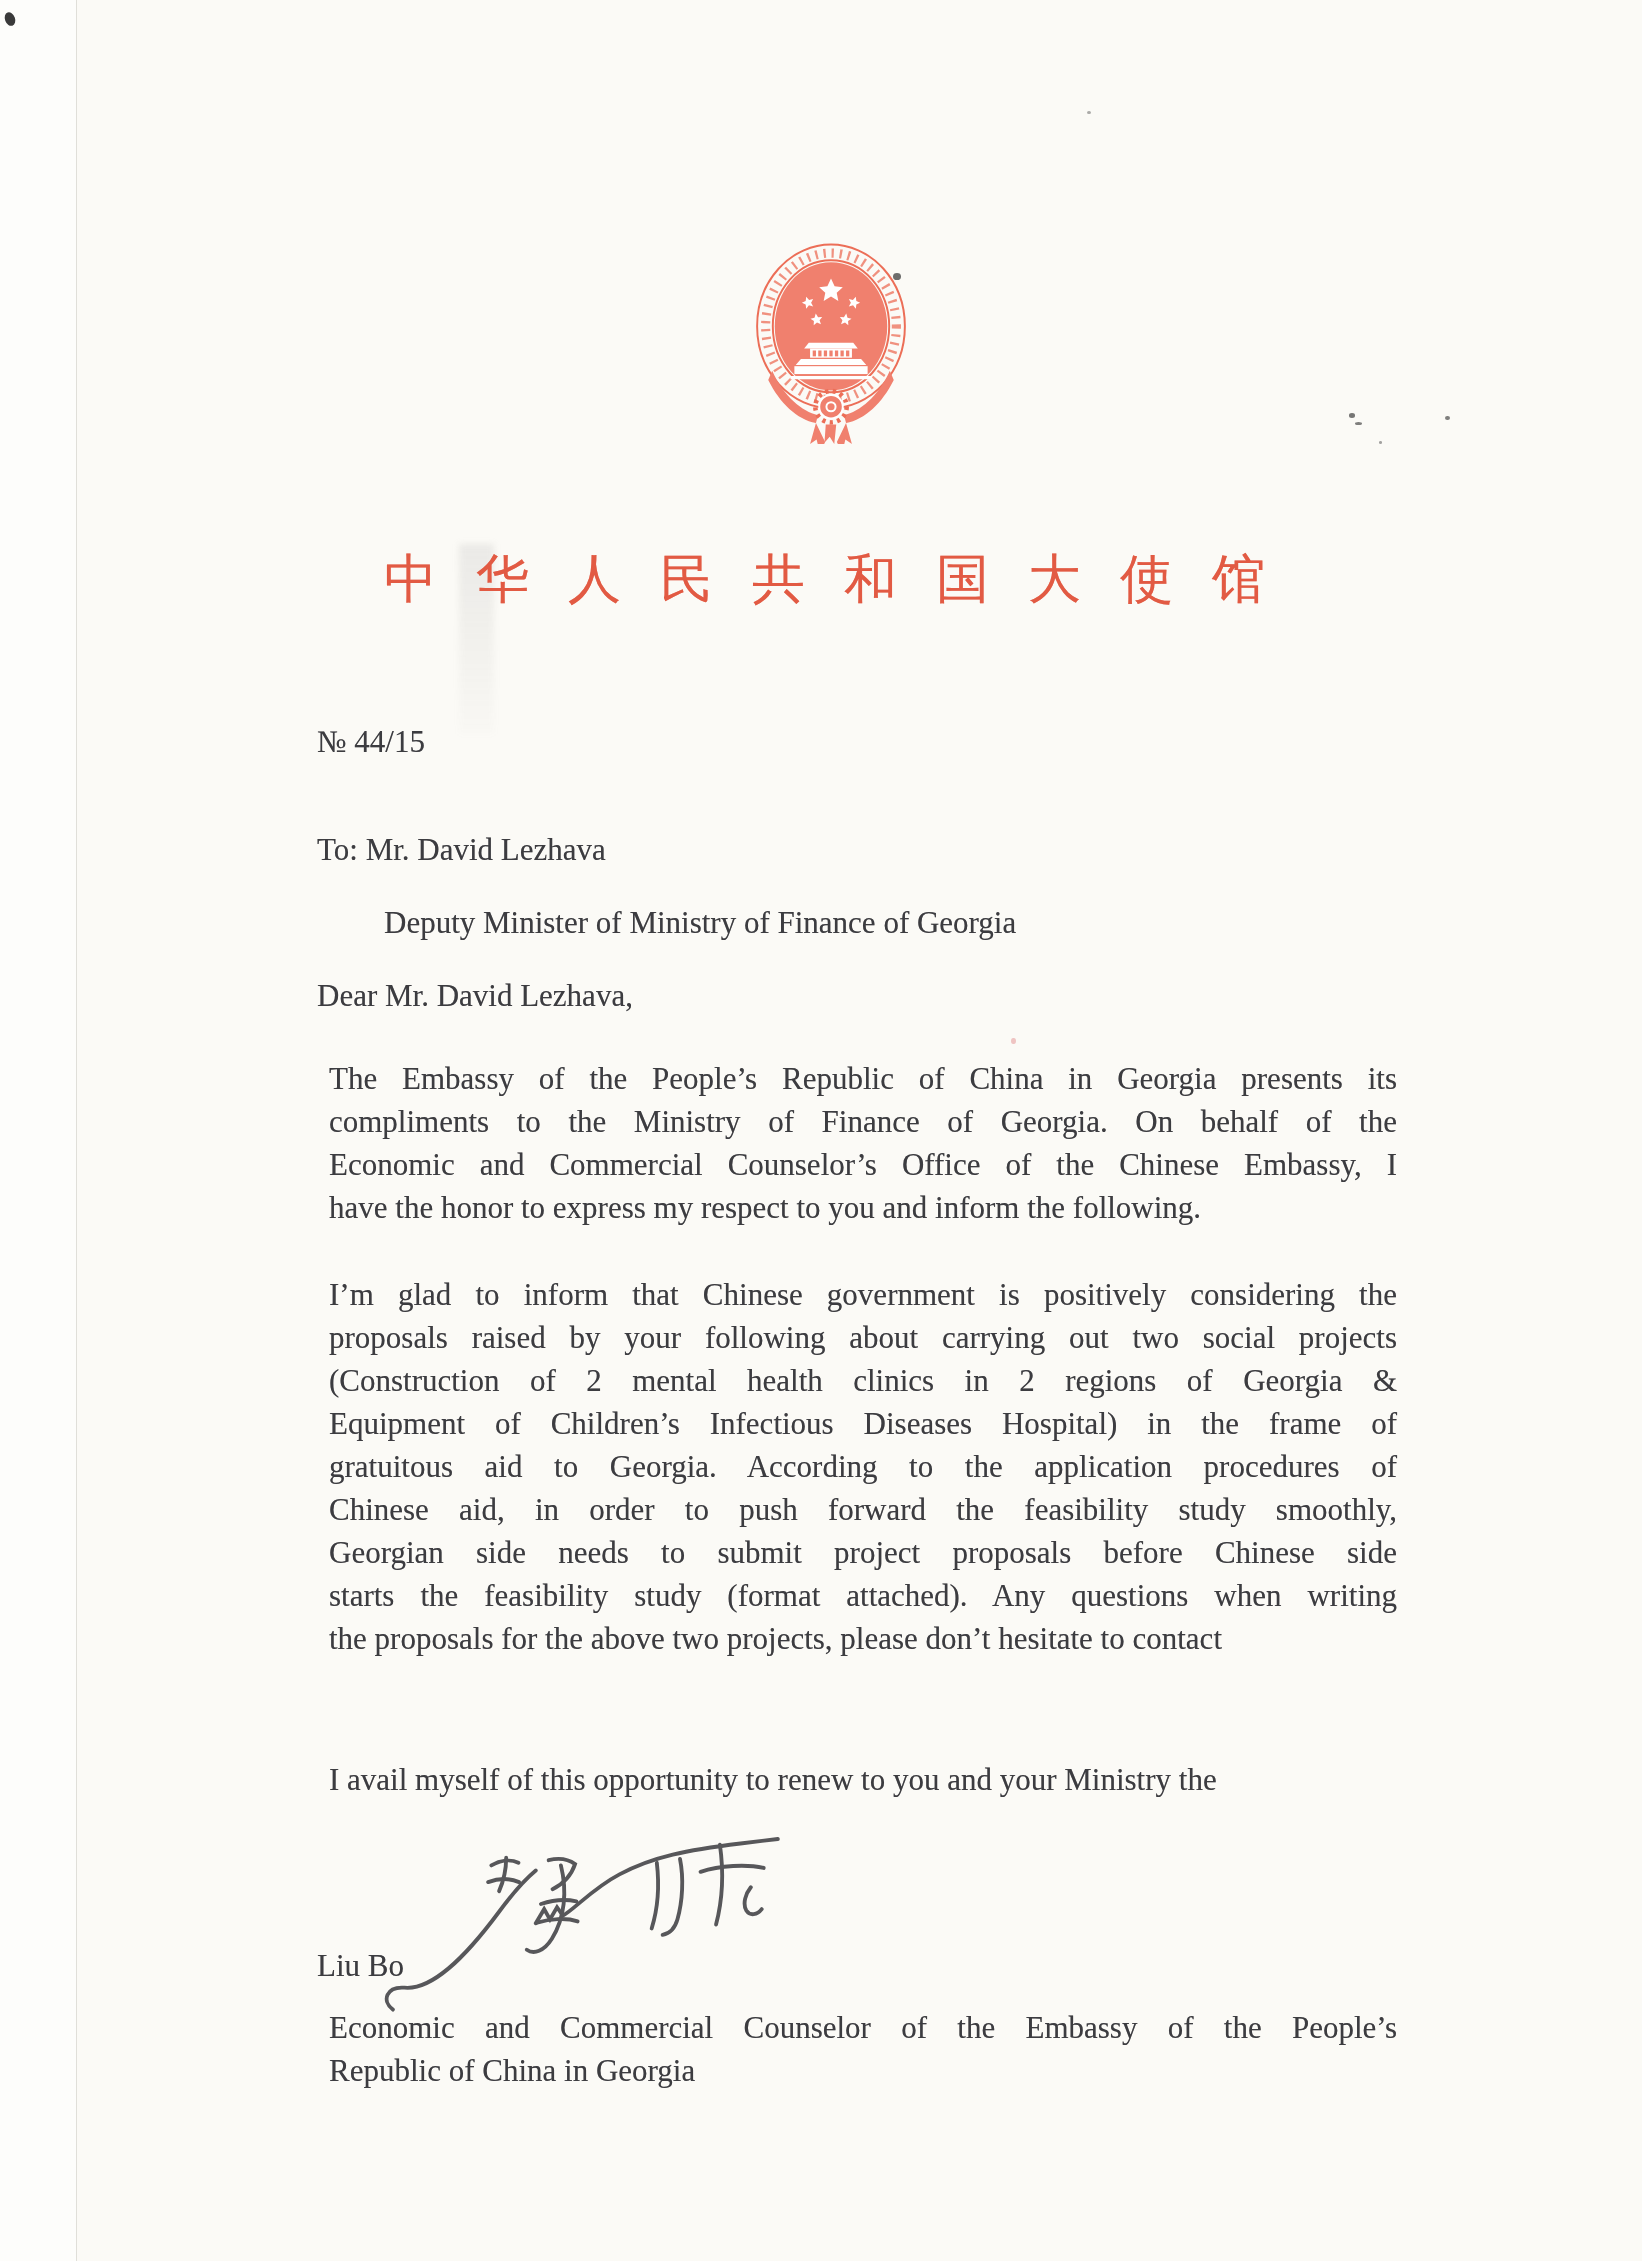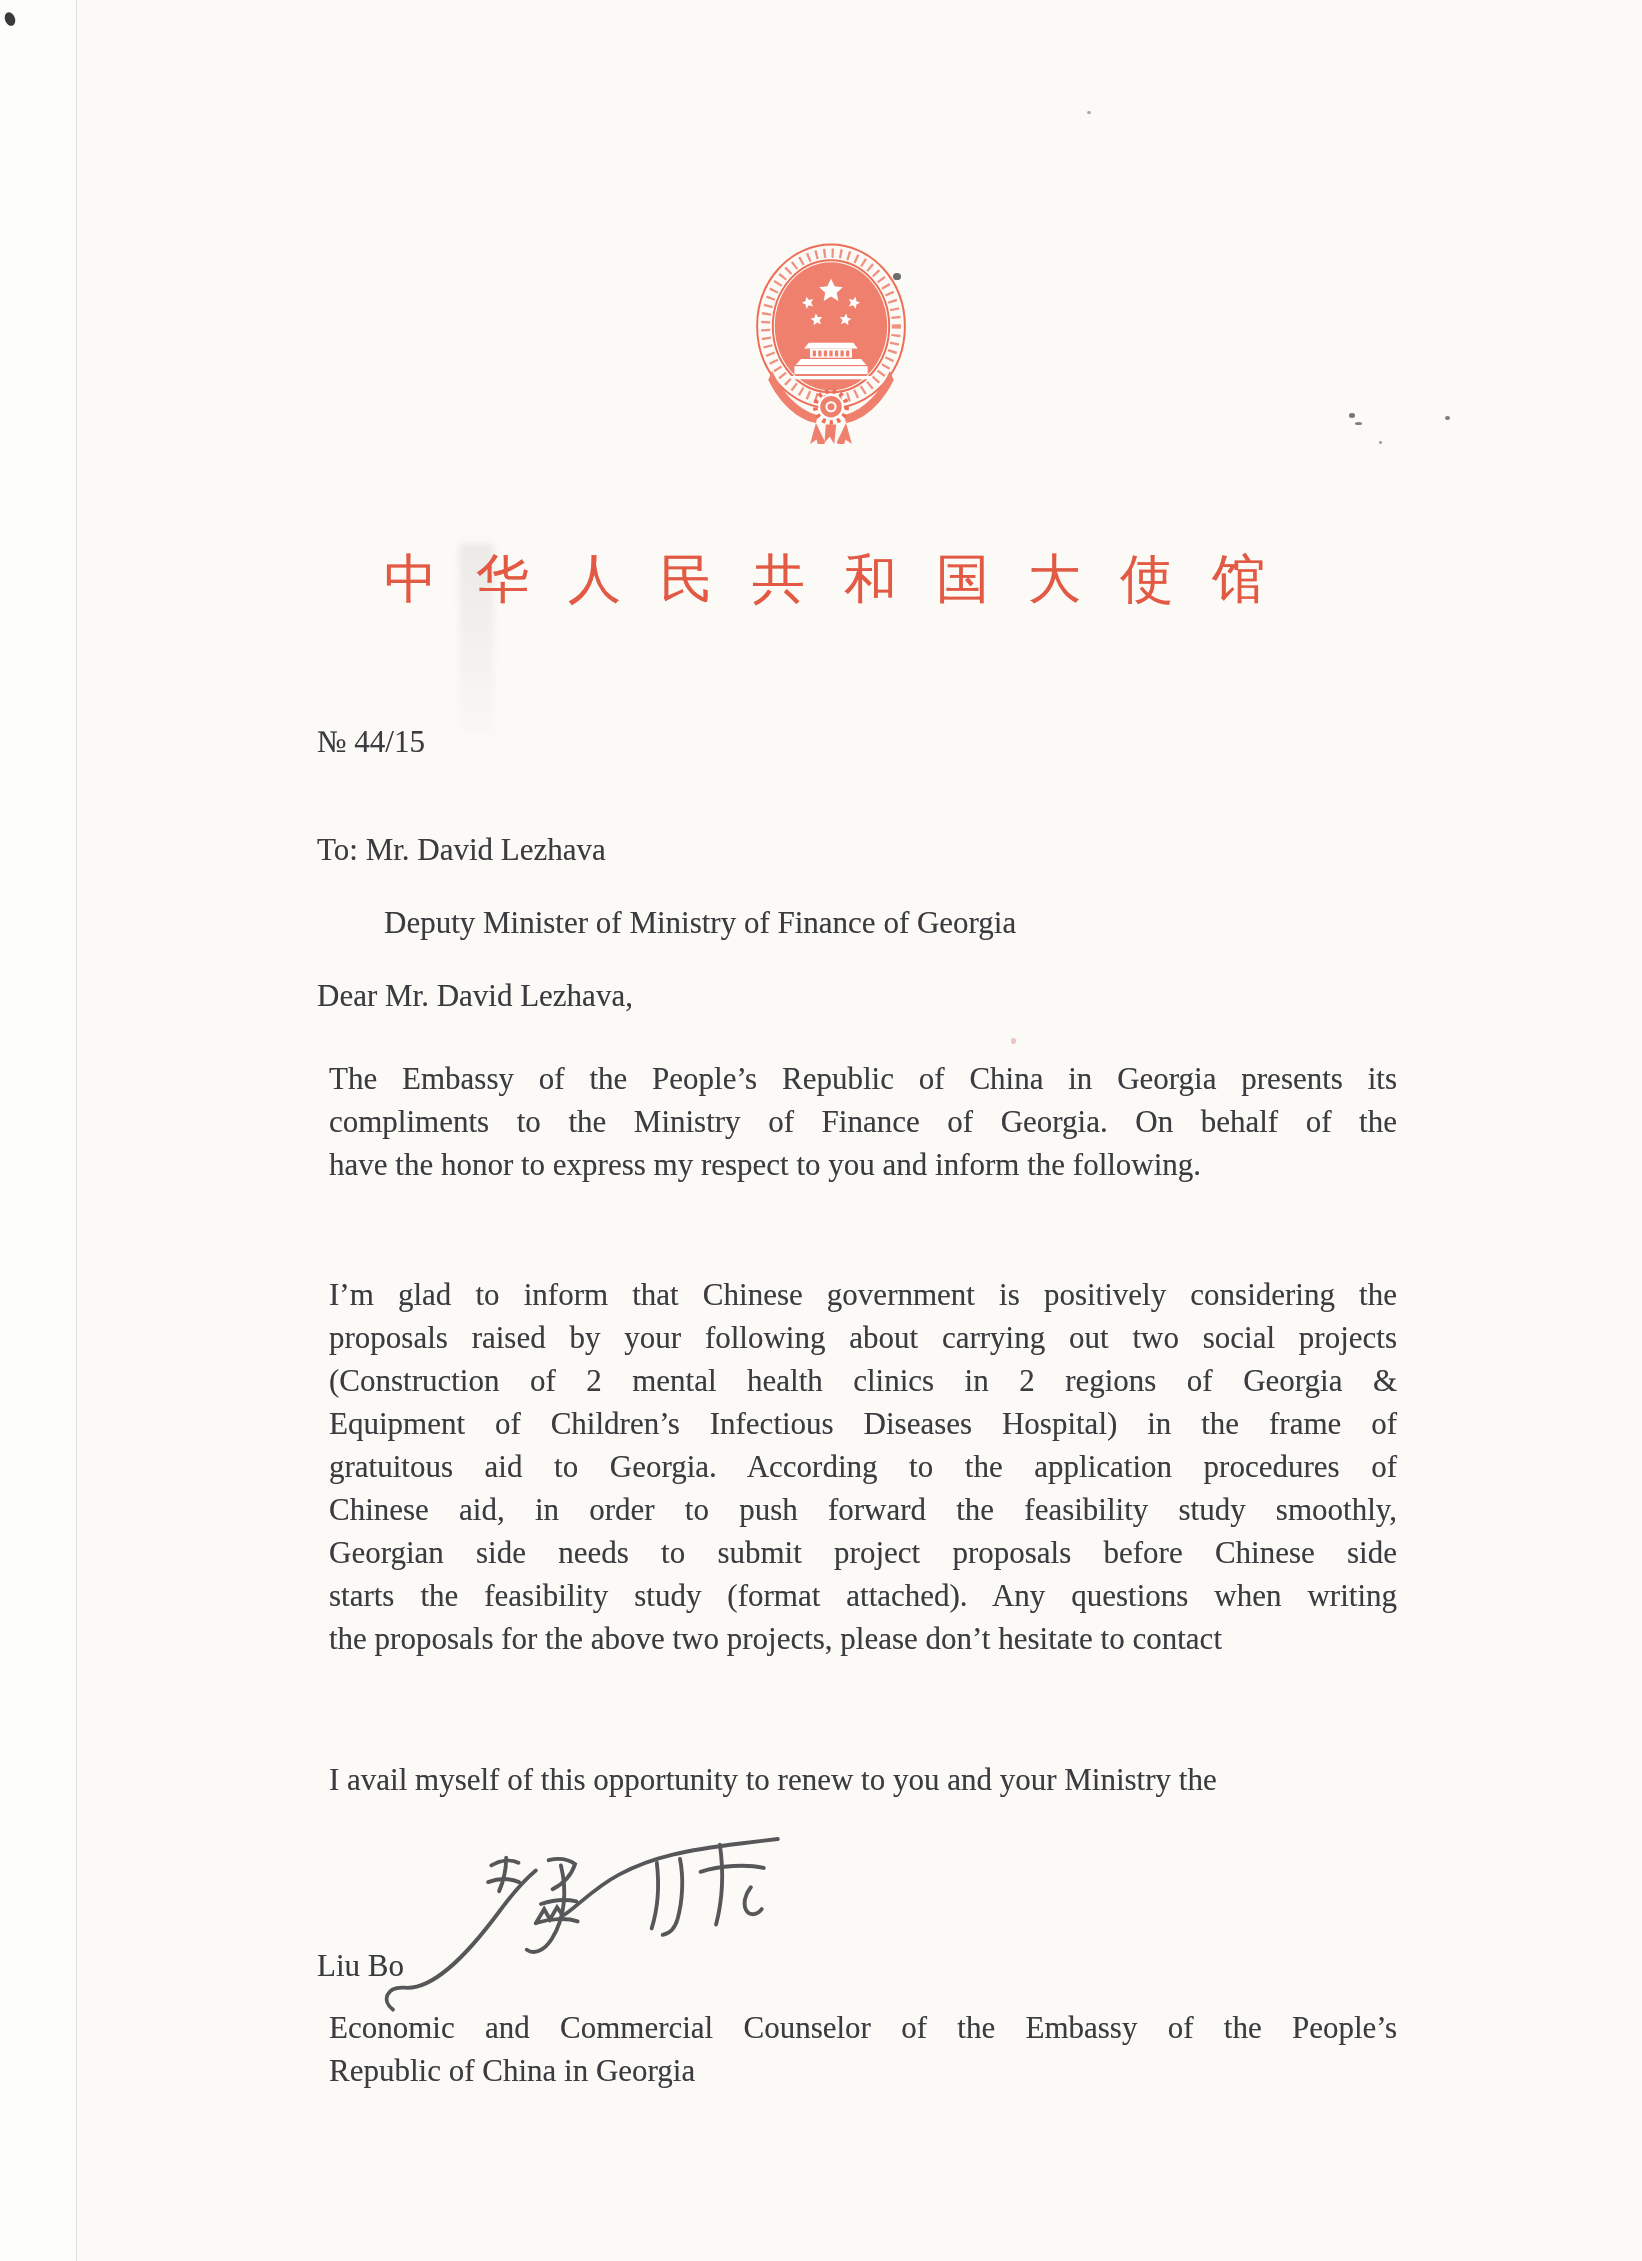--- a/index.html
+++ b/index.html
@@ -103,20 +103,21 @@
   <div id="title-cn" data-bind="header.title_cn">中华人民共和国大使馆</div>
 
   <div id="ref-number" class="line ink" data-bind="letter.reference">№ 44/15</div>
   <div id="recipient-line1" class="line ink" data-bind="letter.recipient_line1">To: Mr. David Lezhava</div>
   <div id="recipient-line2" class="line ink" data-bind="letter.recipient_line2">Deputy Minister of Ministry of Finance of Georgia</div>
   <div id="salutation" class="line ink" data-bind="letter.salutation">Dear Mr. David Lezhava,</div>
 
   <div id="paragraph-1" class="para ink" data-bind-lines="letter.paragraph1_lines">
       <div class="tline">The Embassy of the People’s Republic of China in Georgia presents its</div>
       <div class="tline">compliments to the Ministry of Finance of Georgia. On behalf of the</div>
+      <div class="tline">Economic and Commercial Counselor’s Office of the Chinese Embassy, I</div>
       <div class="tline">have the honor to express my respect to you and inform the following.</div>
     </div>
   <div id="paragraph-2" class="para ink" data-bind-lines="letter.paragraph2_lines">
       <div class="tline">I’m glad to inform that Chinese government is positively considering the</div>
       <div class="tline">proposals raised by your following about carrying out two social projects</div>
       <div class="tline">(Construction of 2 mental health clinics in 2 regions of Georgia &amp;</div>
       <div class="tline">Equipment of Children’s Infectious Diseases Hospital) in the frame of</div>
       <div class="tline">gratuitous aid to Georgia. According to the application procedures of</div>
       <div class="tline">Chinese aid, in order to push forward the feasibility study smoothly,</div>
       <div class="tline">Georgian side needs to submit project proposals before Chinese side</div>

